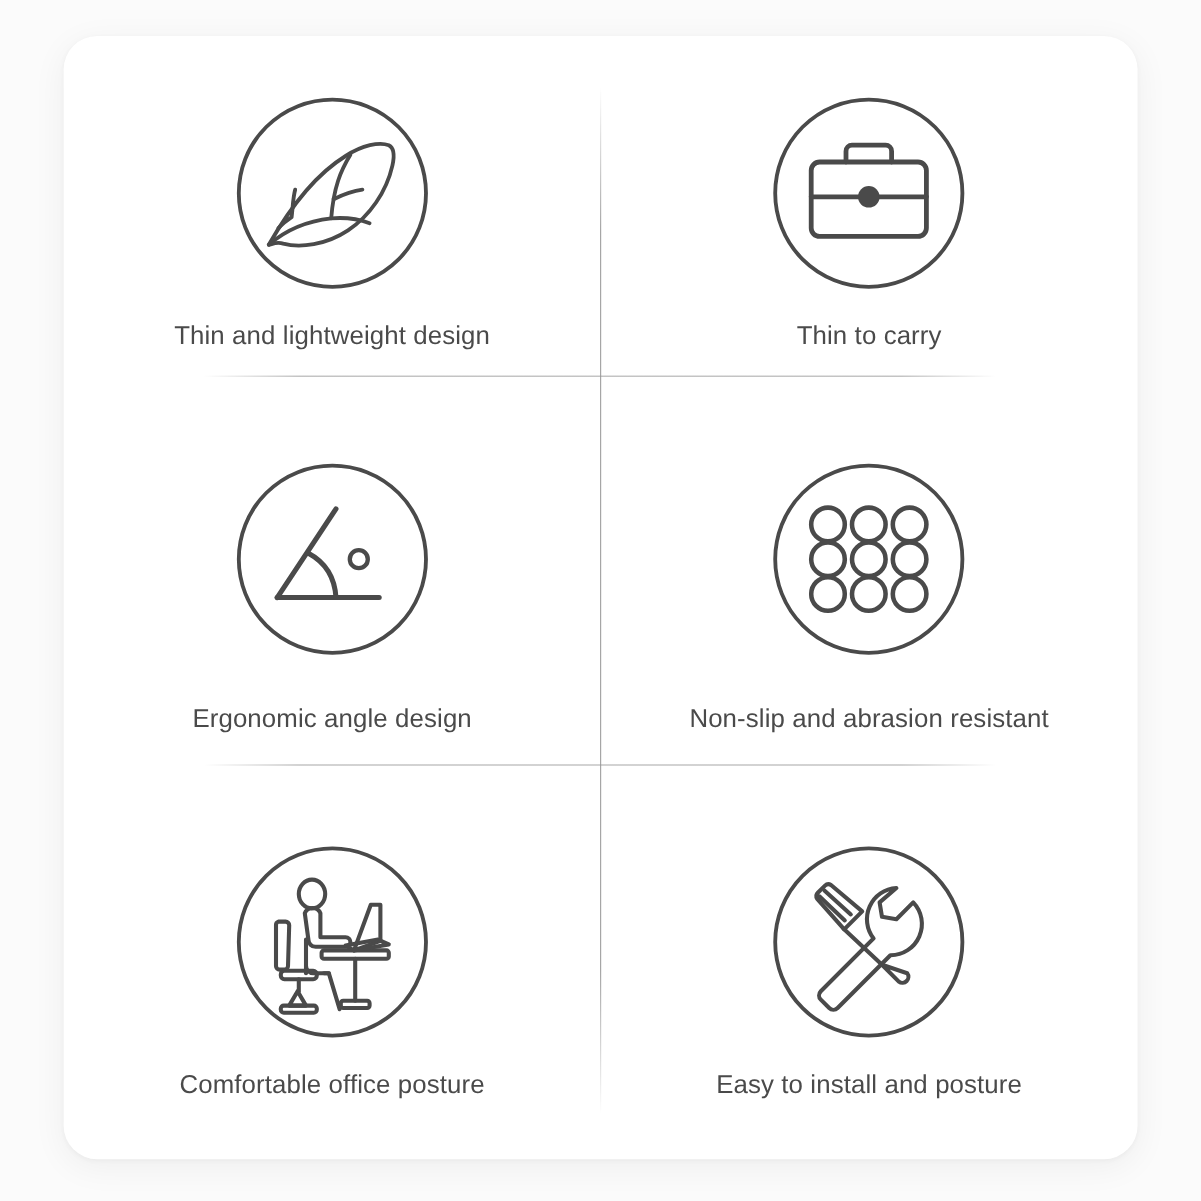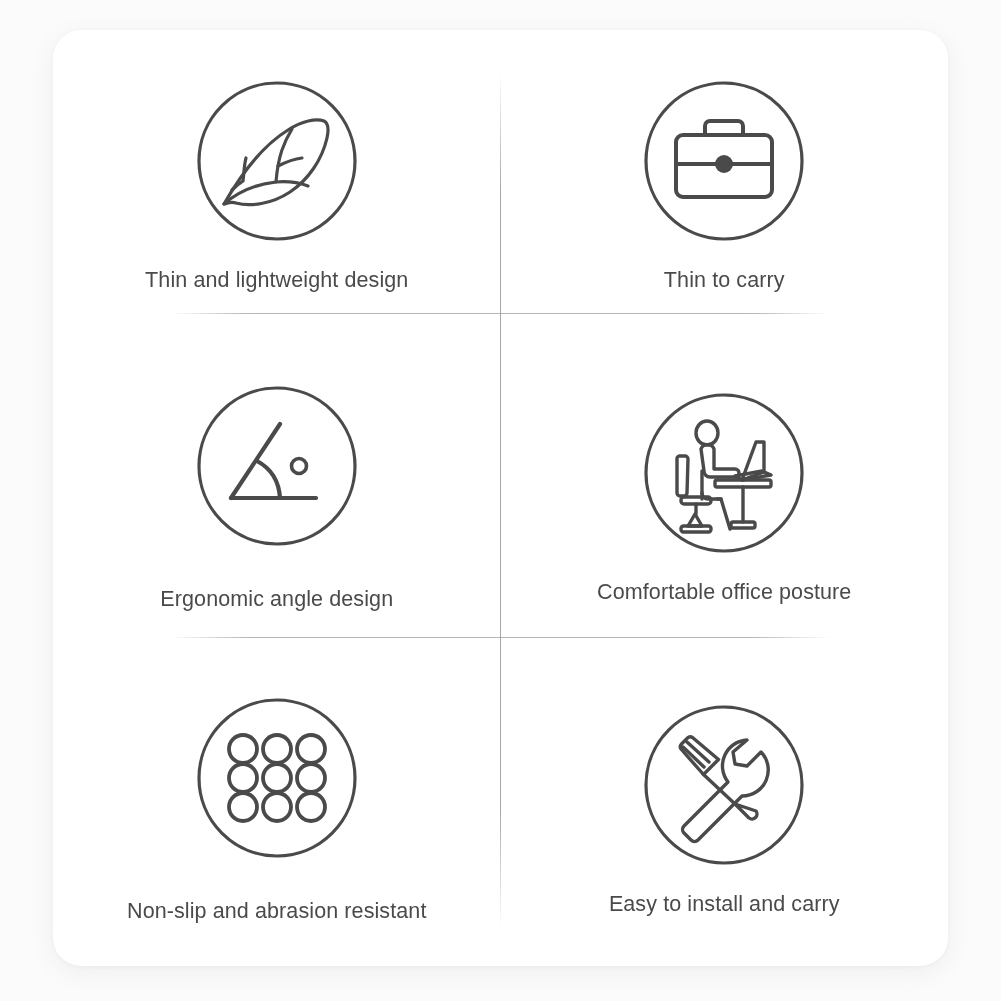--- a/index.html
+++ b/index.html
@@ -157,53 +157,20 @@
       <svg class="icon-circle" viewBox="0 0 162 162">
         <circle cx="81" cy="81" r="78" fill="none" stroke="#4a4a4a" stroke-width="3.2"></circle>
         <g fill="none" stroke="#4a4a4a" stroke-width="4.2" stroke-linecap="round" stroke-linejoin="round">
           <line x1="35" y1="113" x2="120" y2="113"></line>
           <line x1="35" y1="113" x2="84" y2="39"></line>
           <path d="M61 76 C 76 84, 83 97, 84 113"></path>
         </g>
         <circle cx="103" cy="81" r="7.5" fill="none" stroke="#4a4a4a" stroke-width="3.6"></circle>
       </svg>
       <div class="feature-label">Ergonomic angle design</div>
-    </div>
-
-    <div class="feature-cell row-3">
-      <svg class="icon-circle" viewBox="0 0 162 162">
-        <circle cx="81" cy="81" r="78" fill="none" stroke="#4a4a4a" stroke-width="3.2"></circle>
-        <g fill="none" stroke="#4a4a4a" stroke-width="3.4" stroke-linecap="round" stroke-linejoin="round">
-
-          <ellipse cx="64" cy="41" rx="11" ry="12"></ellipse>
-
-          <path d="M58 57 a7 7 0 0 1 13 0 l0 20 l21 0 a4 4 0 0 1 0 8 l-25 0 a6 6 0 0 1 -6 -6 Z"></path>
-
-          <path d="M59 79 l0 22 a6 6 0 0 0 6 6 l13 0 l9 30"></path>
-          <path d="M59 101 l0 6"></path>
-          <path d="M78 107 l-4 0"></path>
-
-          <path d="M36 64 l6 0 a3 3 0 0 1 3 3 l-1 34 a3 3 0 0 1 -3 3 l-4 0 a3 3 0 0 1 -3 -3 l0 -34 a3 3 0 0 1 2 -3 Z"></path>
-
-          <rect x="38" y="105" width="30" height="7" rx="3"></rect>
-
-          <path d="M53 112 l0 10"></path>
-          <path d="M45 134 l7 -12 l7 12 Z"></path>
-          <rect x="38" y="134" width="30" height="6" rx="2.5"></rect>
-
-          <rect x="72" y="88" width="56" height="7" rx="2"></rect>
-
-          <path d="M100 95 l0 35"></path>
-          <rect x="88" y="130" width="24" height="6" rx="2"></rect>
-
-          <path d="M113 50 l8 0 l0 30 l-22 8 Z"></path>
-          <path d="M99 88 l-7 -4 l27 -5 l9 4 Z"></path>
-        </g>
-      </svg>
-      <div class="feature-label">Comfortable office posture</div>
     </div>
 
     <div class="feature-cell row-2">
       <svg class="icon-circle" viewBox="0 0 162 162">
         <circle cx="81" cy="81" r="78" fill="none" stroke="#4a4a4a" stroke-width="3.2"></circle>
         <g fill="none" stroke="#4a4a4a" stroke-width="3.8">
           <circle cx="47" cy="52" r="14"></circle>
           <circle cx="81" cy="52" r="14"></circle>
           <circle cx="115" cy="52" r="14"></circle>
           <circle cx="47" cy="81" r="14"></circle>
@@ -215,27 +182,60 @@
         </g>
       </svg>
       <div class="feature-label">Non-slip and abrasion resistant</div>
     </div>
 
     <div class="feature-cell row-3">
       <svg class="icon-circle" viewBox="0 0 162 162">
         <circle cx="81" cy="81" r="78" fill="none" stroke="#4a4a4a" stroke-width="3.2"></circle>
         <g fill="none" stroke="#4a4a4a" stroke-width="3.4" stroke-linecap="round" stroke-linejoin="round">
 
+          <ellipse cx="64" cy="41" rx="11" ry="12"></ellipse>
+
+          <path d="M58 57 a7 7 0 0 1 13 0 l0 20 l21 0 a4 4 0 0 1 0 8 l-25 0 a6 6 0 0 1 -6 -6 Z"></path>
+
+          <path d="M59 79 l0 22 a6 6 0 0 0 6 6 l13 0 l9 30"></path>
+          <path d="M59 101 l0 6"></path>
+          <path d="M78 107 l-4 0"></path>
+
+          <path d="M36 64 l6 0 a3 3 0 0 1 3 3 l-1 34 a3 3 0 0 1 -3 3 l-4 0 a3 3 0 0 1 -3 -3 l0 -34 a3 3 0 0 1 2 -3 Z"></path>
+
+          <rect x="38" y="105" width="30" height="7" rx="3"></rect>
+
+          <path d="M53 112 l0 10"></path>
+          <path d="M45 134 l7 -12 l7 12 Z"></path>
+          <rect x="38" y="134" width="30" height="6" rx="2.5"></rect>
+
+          <rect x="72" y="88" width="56" height="7" rx="2"></rect>
+
+          <path d="M100 95 l0 35"></path>
+          <rect x="88" y="130" width="24" height="6" rx="2"></rect>
+
+          <path d="M113 50 l8 0 l0 30 l-22 8 Z"></path>
+          <path d="M99 88 l-7 -4 l27 -5 l9 4 Z"></path>
+        </g>
+      </svg>
+      <div class="feature-label">Comfortable office posture</div>
+    </div>
+
+    <div class="feature-cell row-3">
+      <svg class="icon-circle" viewBox="0 0 162 162">
+        <circle cx="81" cy="81" r="78" fill="none" stroke="#4a4a4a" stroke-width="3.2"></circle>
+        <g fill="none" stroke="#4a4a4a" stroke-width="3.4" stroke-linecap="round" stroke-linejoin="round">
+
           <path d="M38 45 a4 4 0 0 1 0.5 -5 l6 -6 a4 4 0 0 1 5 -0.5 l26 22 l-15 15 Z"></path>
           <line x1="44" y1="38" x2="66" y2="58"></line>
           <line x1="40" y1="43" x2="61" y2="63"></line>
           <path d="M60 70 l32 30"></path>
           <path d="M92 100 l14 14 a5 5 0 0 0 7 -7 Z"></path>
 
           <path d="M104 36 a26 26 0 0 0 -19 42 l-44 44 a5 5 0 0 0 0 7 l7 7 a5 5 0 0 0 7 0 l44 -44
                    a26 26 0 0 0 19 -44 l-14 14 l-12 -2 l-2 -12 Z"></path>
         </g>
       </svg>
-      <div class="feature-label">Easy to install and carry</div>
+      <div class="feature-label">Easy to install and posture</div>
     </div>
 
   </div>
 </div>
 
 </body></html>

